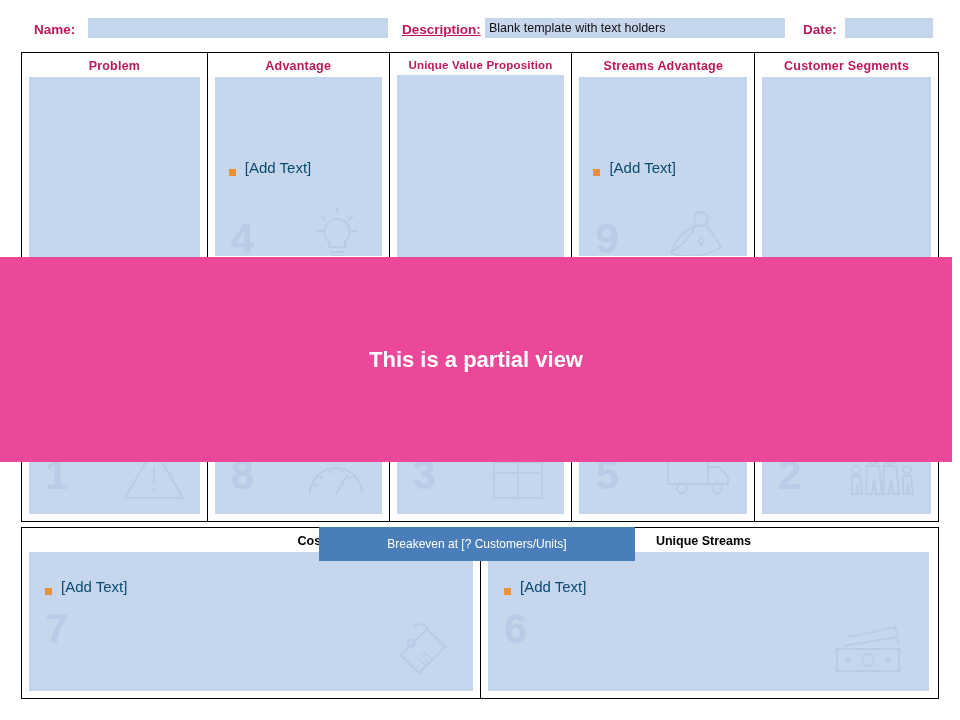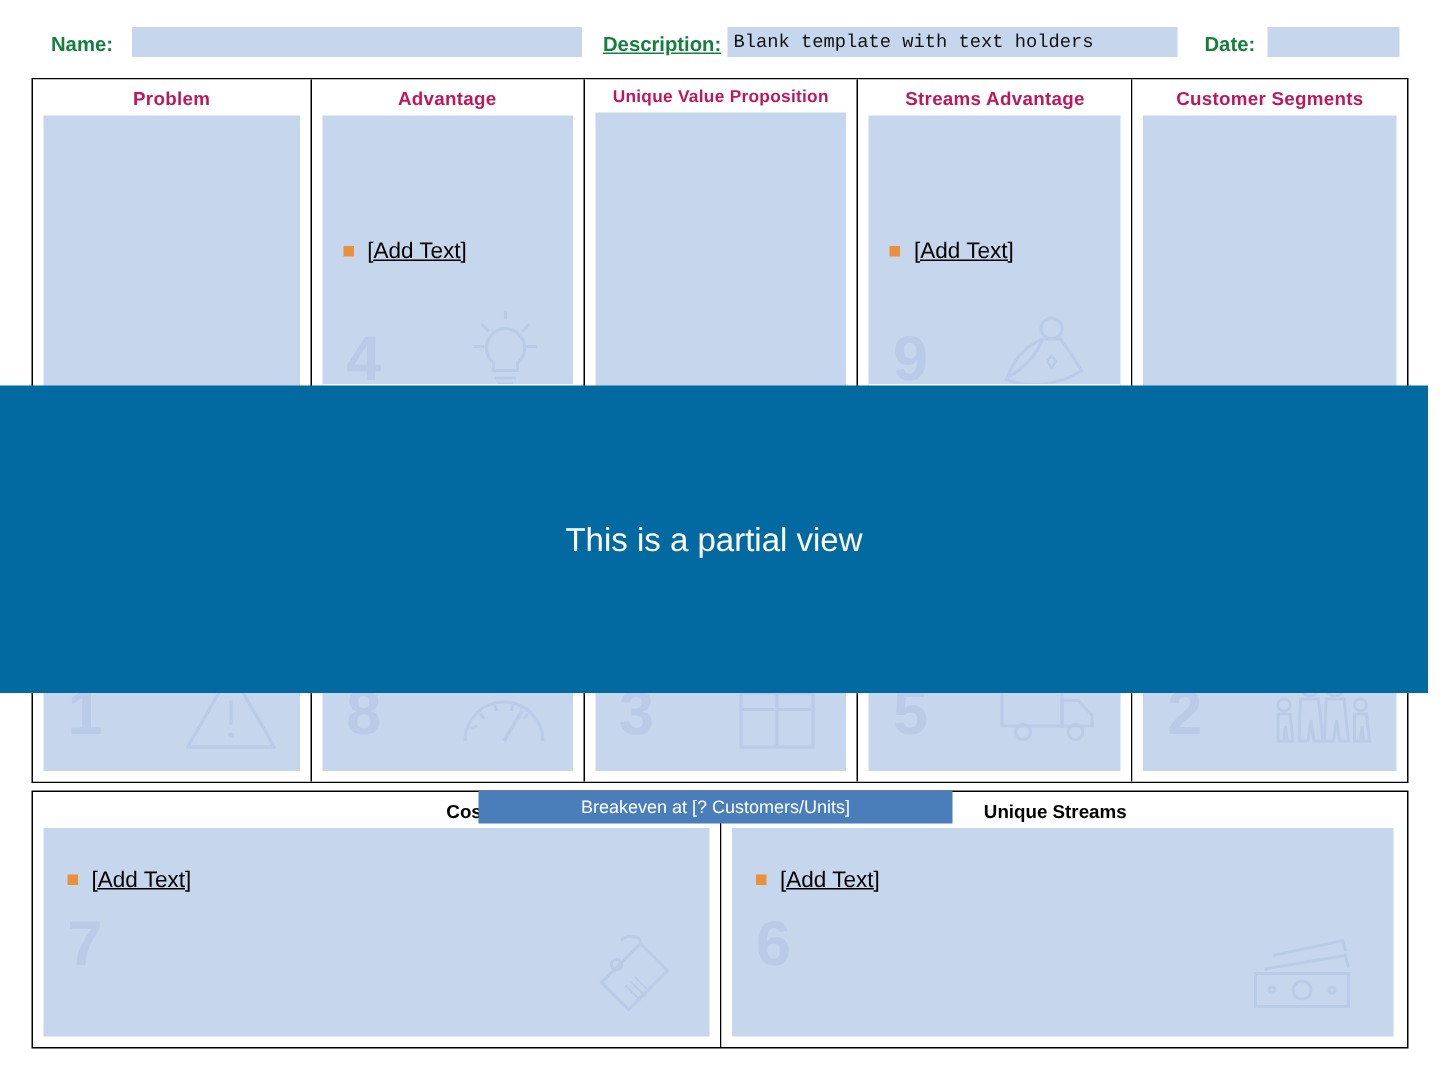--- a/index.html
+++ b/index.html
@@ -11,25 +11,25 @@
     overflow:hidden;
     color:#000;
   }
 
   
   #header-bar{
     position:absolute; left:0; top:0; width:960px; height:46px;
     display:flex; align-items:center;
   }
   .hdr-label{
-    font-size:13.5px; font-weight:bold; color:#15803d;
+    font-size:13.5px; font-weight:bold; color:#be185d;
     white-space:nowrap;
   }
   .hdr-field{
-    background:#c6d6ed; height:20px;font-family:Liberation Mono, monospace;
+    background:#c6d6ed; height:20px;
   }
 
   
   #canvas{
     position:absolute; left:21px; top:52px;
     width:918px; height:470px;
     border:1.6px solid #000;
     background:#fff;
     box-sizing:border-box;
     display:flex;
@@ -58,24 +58,23 @@
     margin-bottom:7px;
     overflow:hidden;
   }
   .sub-split{
     position:absolute; left:0; right:0;
     height:3px; background:#ffffff;
   }
 
   .bullet-line{
     position:absolute;
-    display:flex; align-items:center;
-    font-size:15px; color:#000000;
+    display:flex; align-items:flex-end;
+    font-size:15px; color:#0c4a6e;
     white-space:nowrap;
-    text-decoration:underline;
   }
   .bullet-sq{
     width:7px;height:7px;background:#e8913a;
     margin-right:9px; flex:0 0 auto;
   }
 
   .big-num{
     position:absolute;
     font-size:42px; font-weight:bold;
     color:#b9cbe6;
@@ -113,37 +112,37 @@
     position:relative;
     width:calc(100% - 14px);
     flex:1 1 auto;
     background:#c6d6ed;
     margin-bottom:7px;
     overflow:hidden;
   }
   #breakeven-badge{
     position:absolute;
     left:319px; top:527px;
-    width:316px; height:22px;
+    width:316px; height:34px;
     background:#4a7ebb;
     color:#fff;
     font-size:12px;
     display:flex;align-items:center;justify-content:center;
     white-space:nowrap;
     z-index:5;
   }
 
   
   #overlay{
     position:absolute;
     left:0; top:257px; width:952px; height:205px;
-    background:#0369a1;
+    background:#ec4899;
     z-index:50;
     display:flex;flex-direction:row;
-    align-items:center;justify-content:center;
+    align-items:center;justify-content:center;font-weight:bold;
   }
   #overlay .ov-line{
     color:#fff; font-size:22px; line-height:29px;
     text-align:center; white-space:nowrap;
   }
   #overlay .ov-url{
     color:#fff; font-size:22px; font-style:italic;
     line-height:29px; text-align:center;
   }
 </style>

